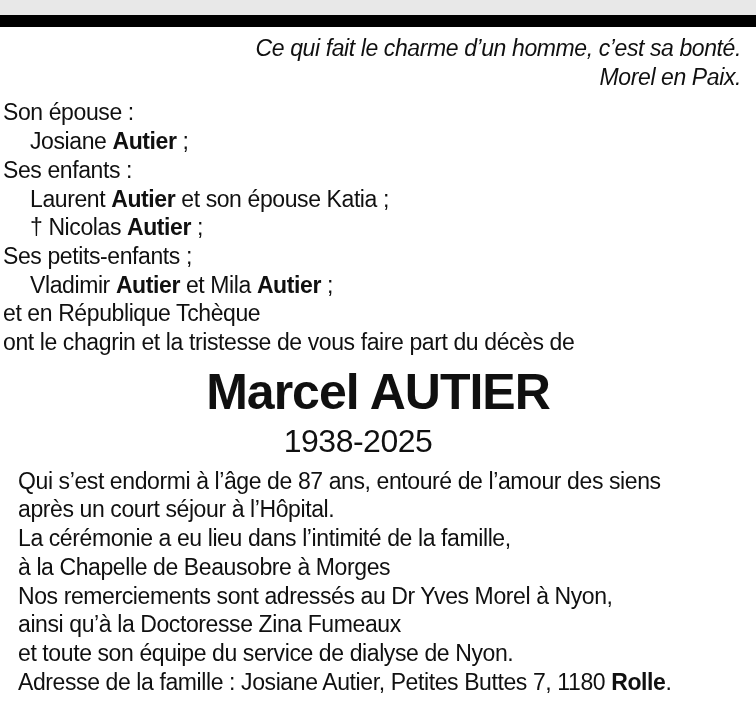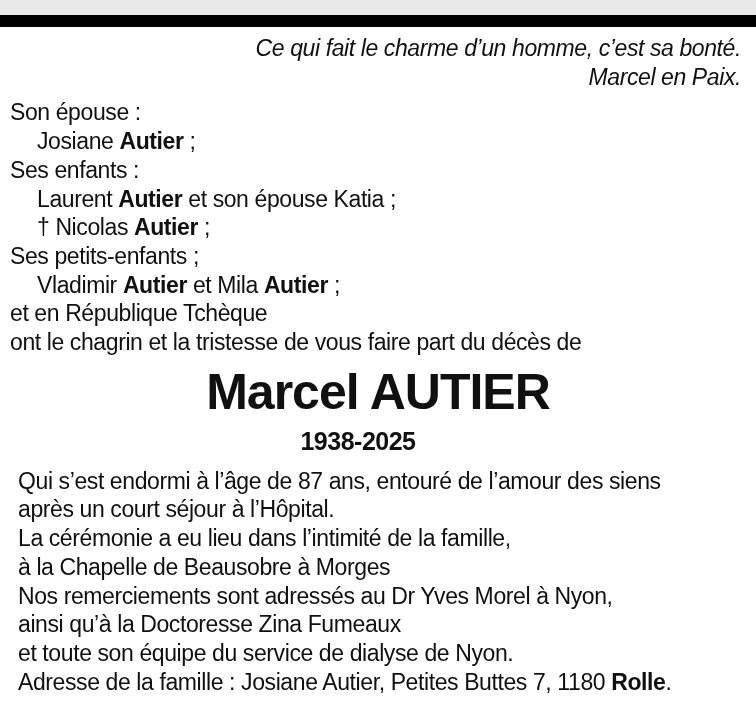--- a/index.html
+++ b/index.html
@@ -37,54 +37,54 @@
   .b { font-weight: 700; }
 
   .epitaph {
     padding: 19px 15px 0 0;
     text-align: right;
     font-style: italic;
     font-weight: 500;
   }
   .family {
     margin-top: 7px;
-    padding-left: 10px;
+    padding-left: 3px;
   }
   .indent { padding-left: 27px; }
 
   .name {
     margin: 6px 0 0 0;
     text-align: center;
     font-size: 50px;
     line-height: 58px;
     font-weight: 700;
     letter-spacing: -1px;
   }
   .years {
     padding-right: 40px;
     text-align: center;
-    font-size: 25px;
+    font-size: 32px;
     line-height: 40px;
-    font-weight: 700;
+    font-weight: 400;
     letter-spacing: -0.5px;
   }
   .announcement {
     margin-top: 6px;
     padding-left: 18px;
   }
 </style>
 </head>
 <body>
 
 <div class="page">
   <div class="bar top"></div>
 
   <div class="epitaph" id="epitaph">
       <div class="line"><span>Ce qui fait le charme d’un homme, c’est sa bonté.</span></div>
-      <div class="line"><span>Marcel en Paix.</span></div>
+      <div class="line"><span>Morel en Paix.</span></div>
     </div>
 
   <div class="family" id="family">
       <div class="line"><span>Son épouse :</span></div>
       <div class="line indent"><span>Josiane </span><span class="b">Autier</span><span> ;</span></div>
       <div class="line"><span>Ses enfants :</span></div>
       <div class="line indent"><span>Laurent </span><span class="b">Autier</span><span> et son épouse Katia ;</span></div>
       <div class="line indent"><span> † Nicolas </span><span class="b">Autier</span><span> ;</span></div>
       <div class="line"><span>Ses petits-enfants ;</span></div>
       <div class="line indent"><span>Vladimir </span><span class="b">Autier</span><span> et Mila </span><span class="b">Autier</span><span> ;</span></div>

